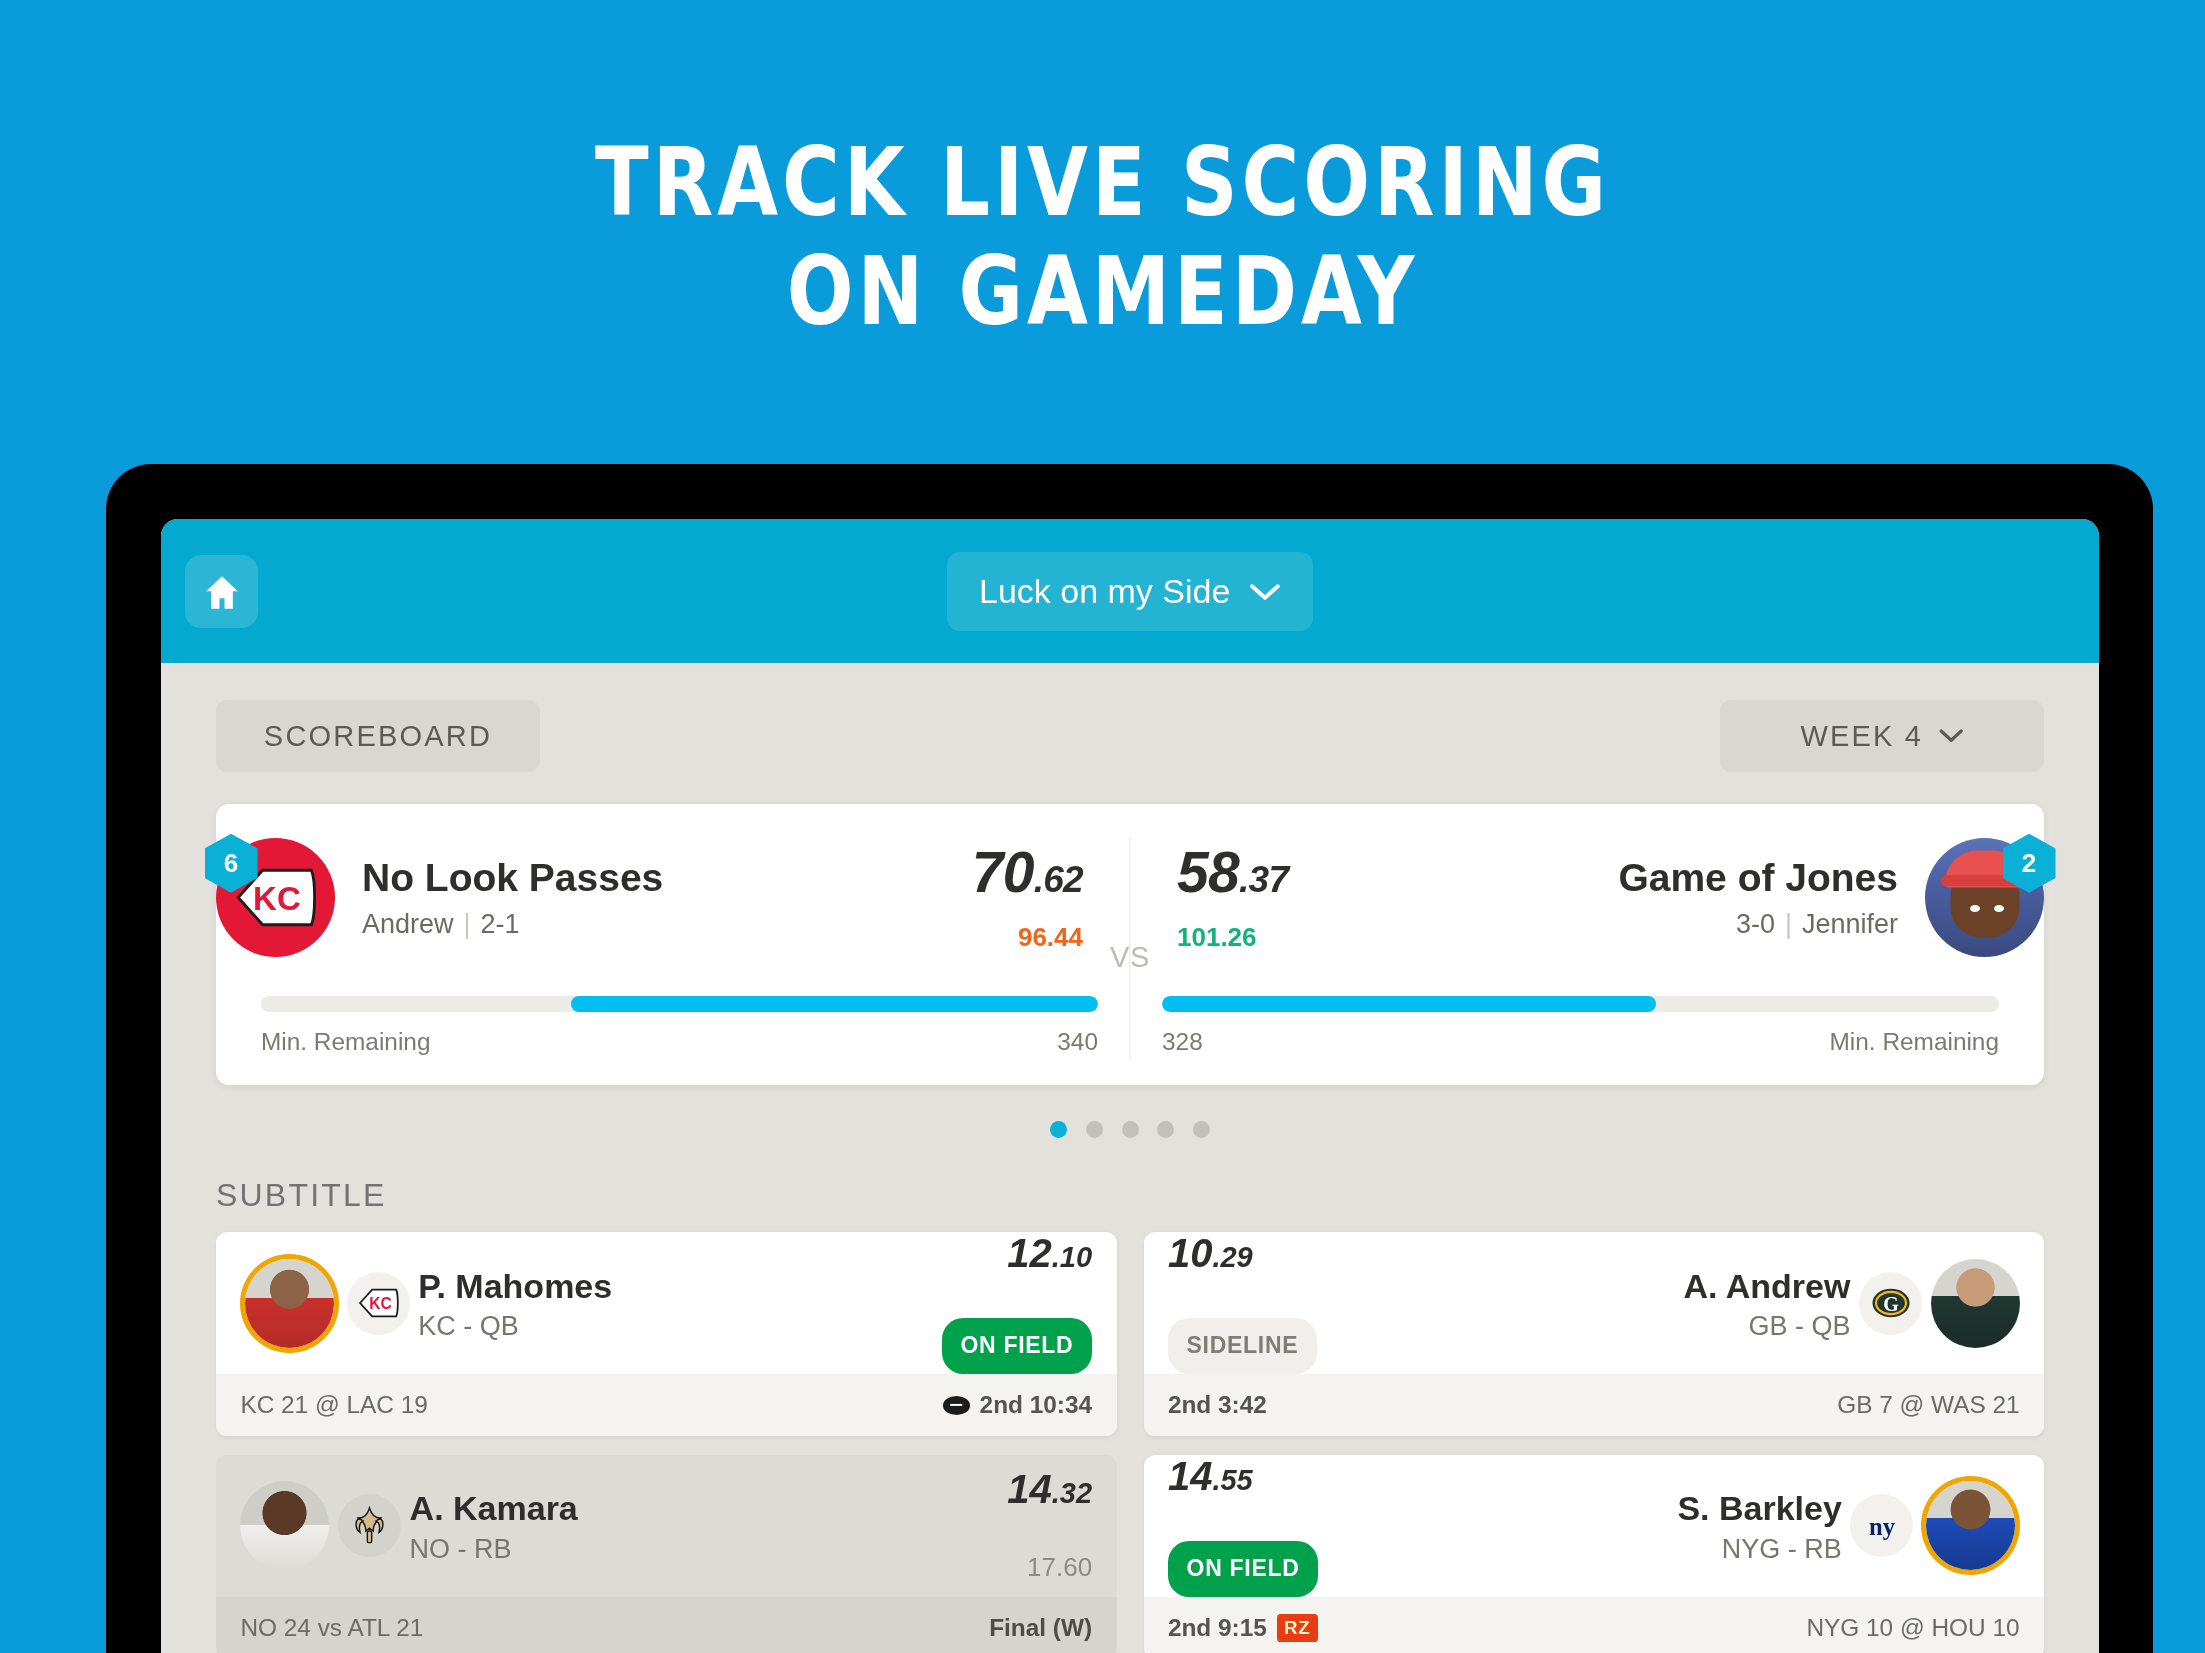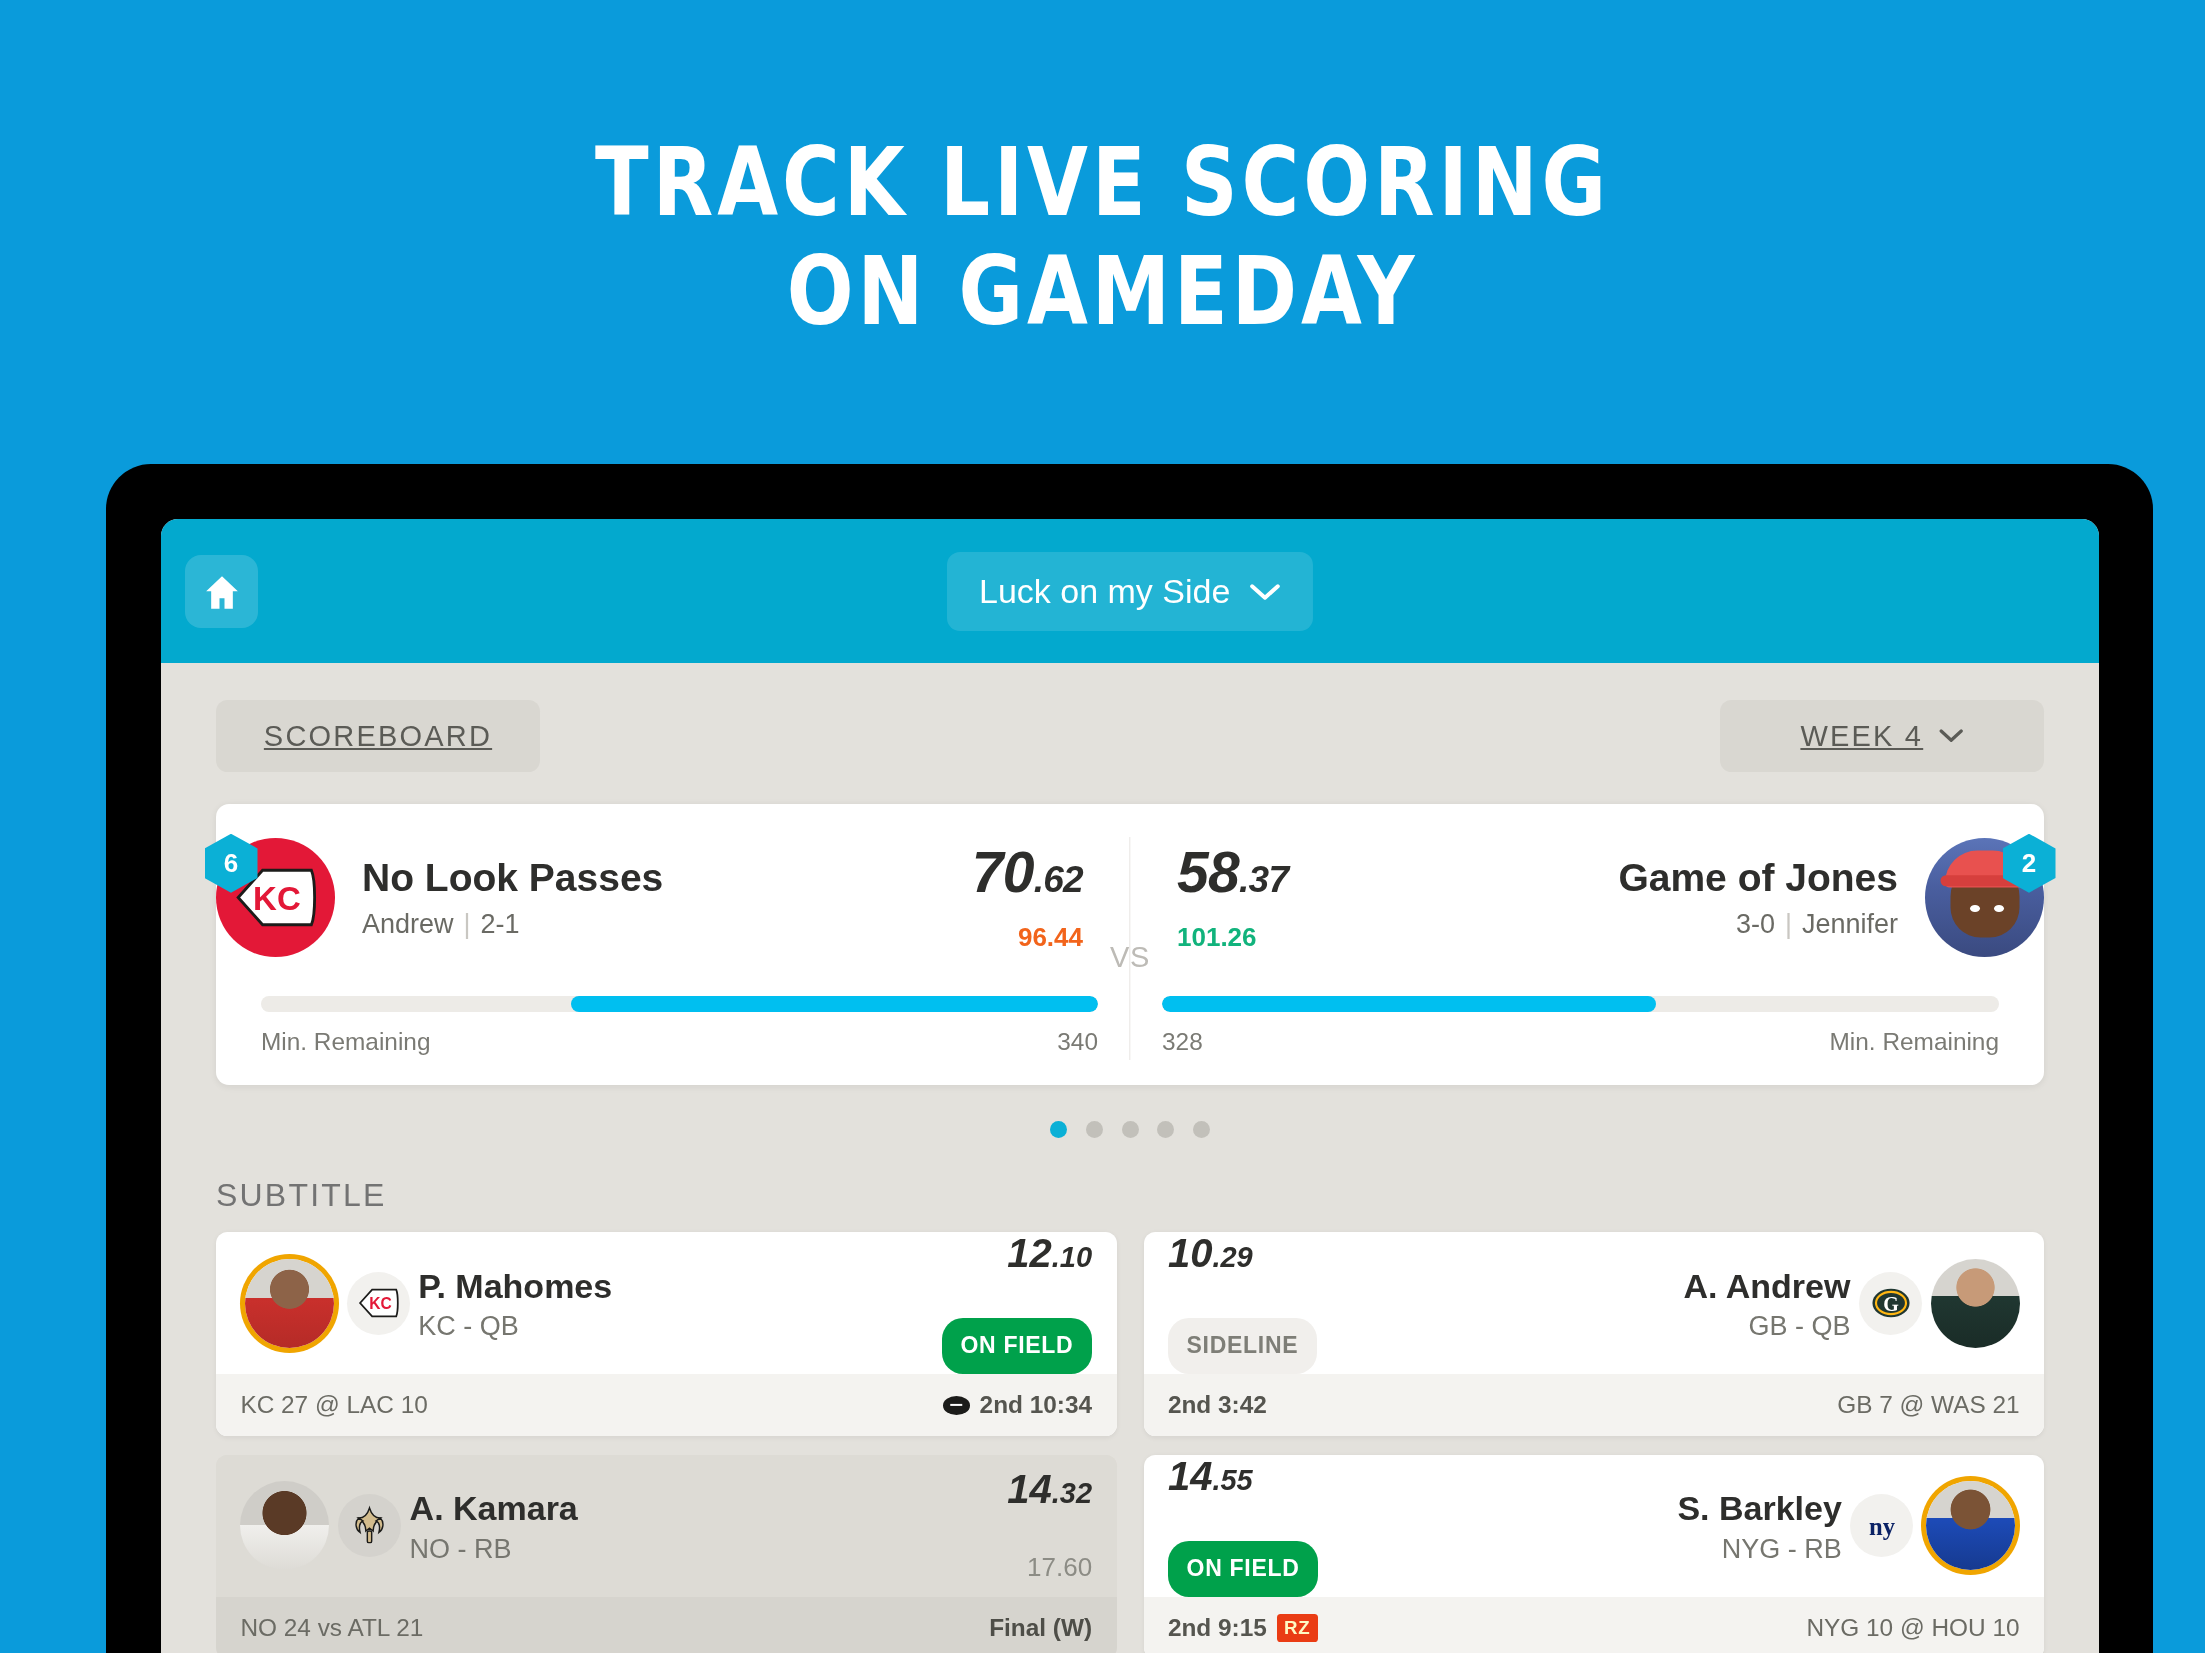--- a/index.html
+++ b/index.html
@@ -94,21 +94,20 @@
   .tab-chip{
     background:#d9d7d1;
     border-radius:11.5px;
     height:72px;
     display:flex; align-items:center; justify-content:center;
     color:#5b5b56;
     font-size:29px;
     letter-spacing:2.2px;
     font-weight:500;
     cursor:pointer;
-    text-decoration:underline;
   }
   .tab-scoreboard{ width:324px; }
   .week-chip{ width:324px; gap:16px; letter-spacing:2.2px; }
 
   
   .matchup-card{
     margin:32px 55px 0 55px;
     background:#ffffff;
     border-radius:13px;
     box-shadow:0 1.4px 7.2px rgba(0,0,0,0.07);
@@ -415,21 +414,21 @@
               <div class="p-info">
         <div class="p-name">P. Mahomes</div>
         <div class="p-pos">KC - QB</div>
       </div>
               <div class="p-score-col right">
                 <div class="p-pts"><span>12</span><span class="dec">.10</span></div>
                 <div class="p-badge badge-onfield">ON FIELD</div>
               </div>
             </div>
             <div class="pcard-foot">
-              <span class="foot-l foot-weak">KC 27 @ LAC 10</span>
+              <span class="foot-l foot-weak">KC 21 @ LAC 19</span>
                         <span class="foot-r"><span class="ball"></span>2nd 10:34</span>
             </div>
           </div>
           <div class="pcard">
             <div class="pcard-main">
               <div class="p-score-col left">
                 <div class="p-pts"><span>10</span><span class="dec">.29</span></div>
                 <div class="p-badge badge-sideline">SIDELINE</div>
               </div>
               <div class="p-info right">

